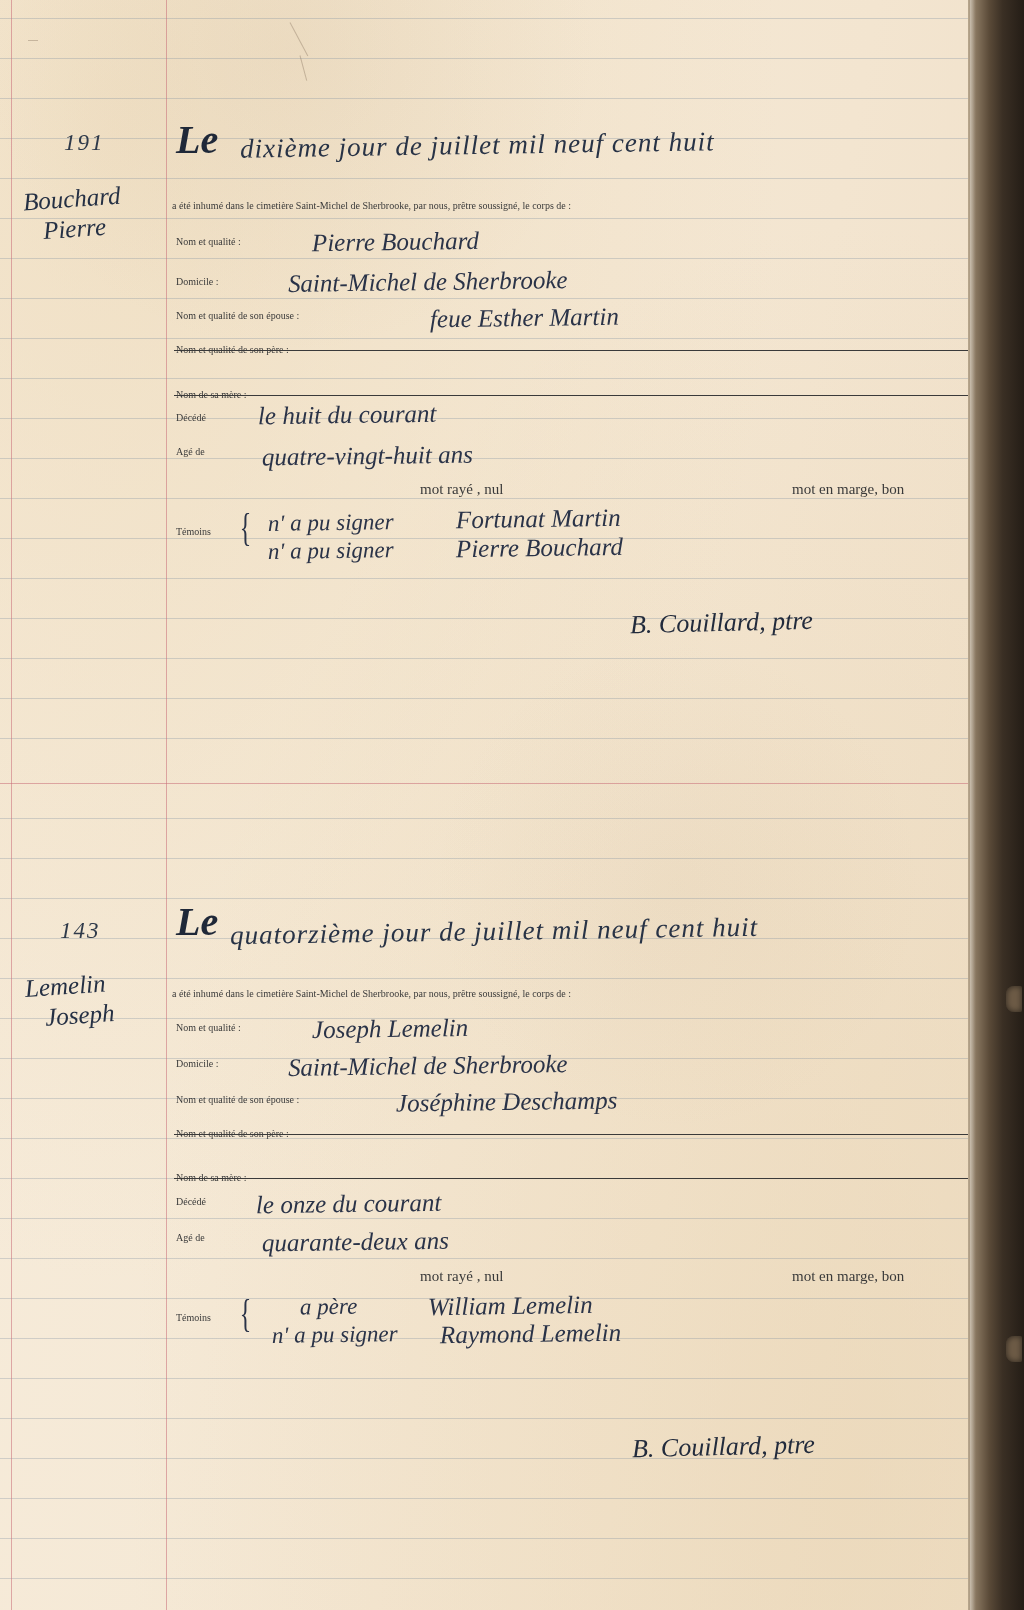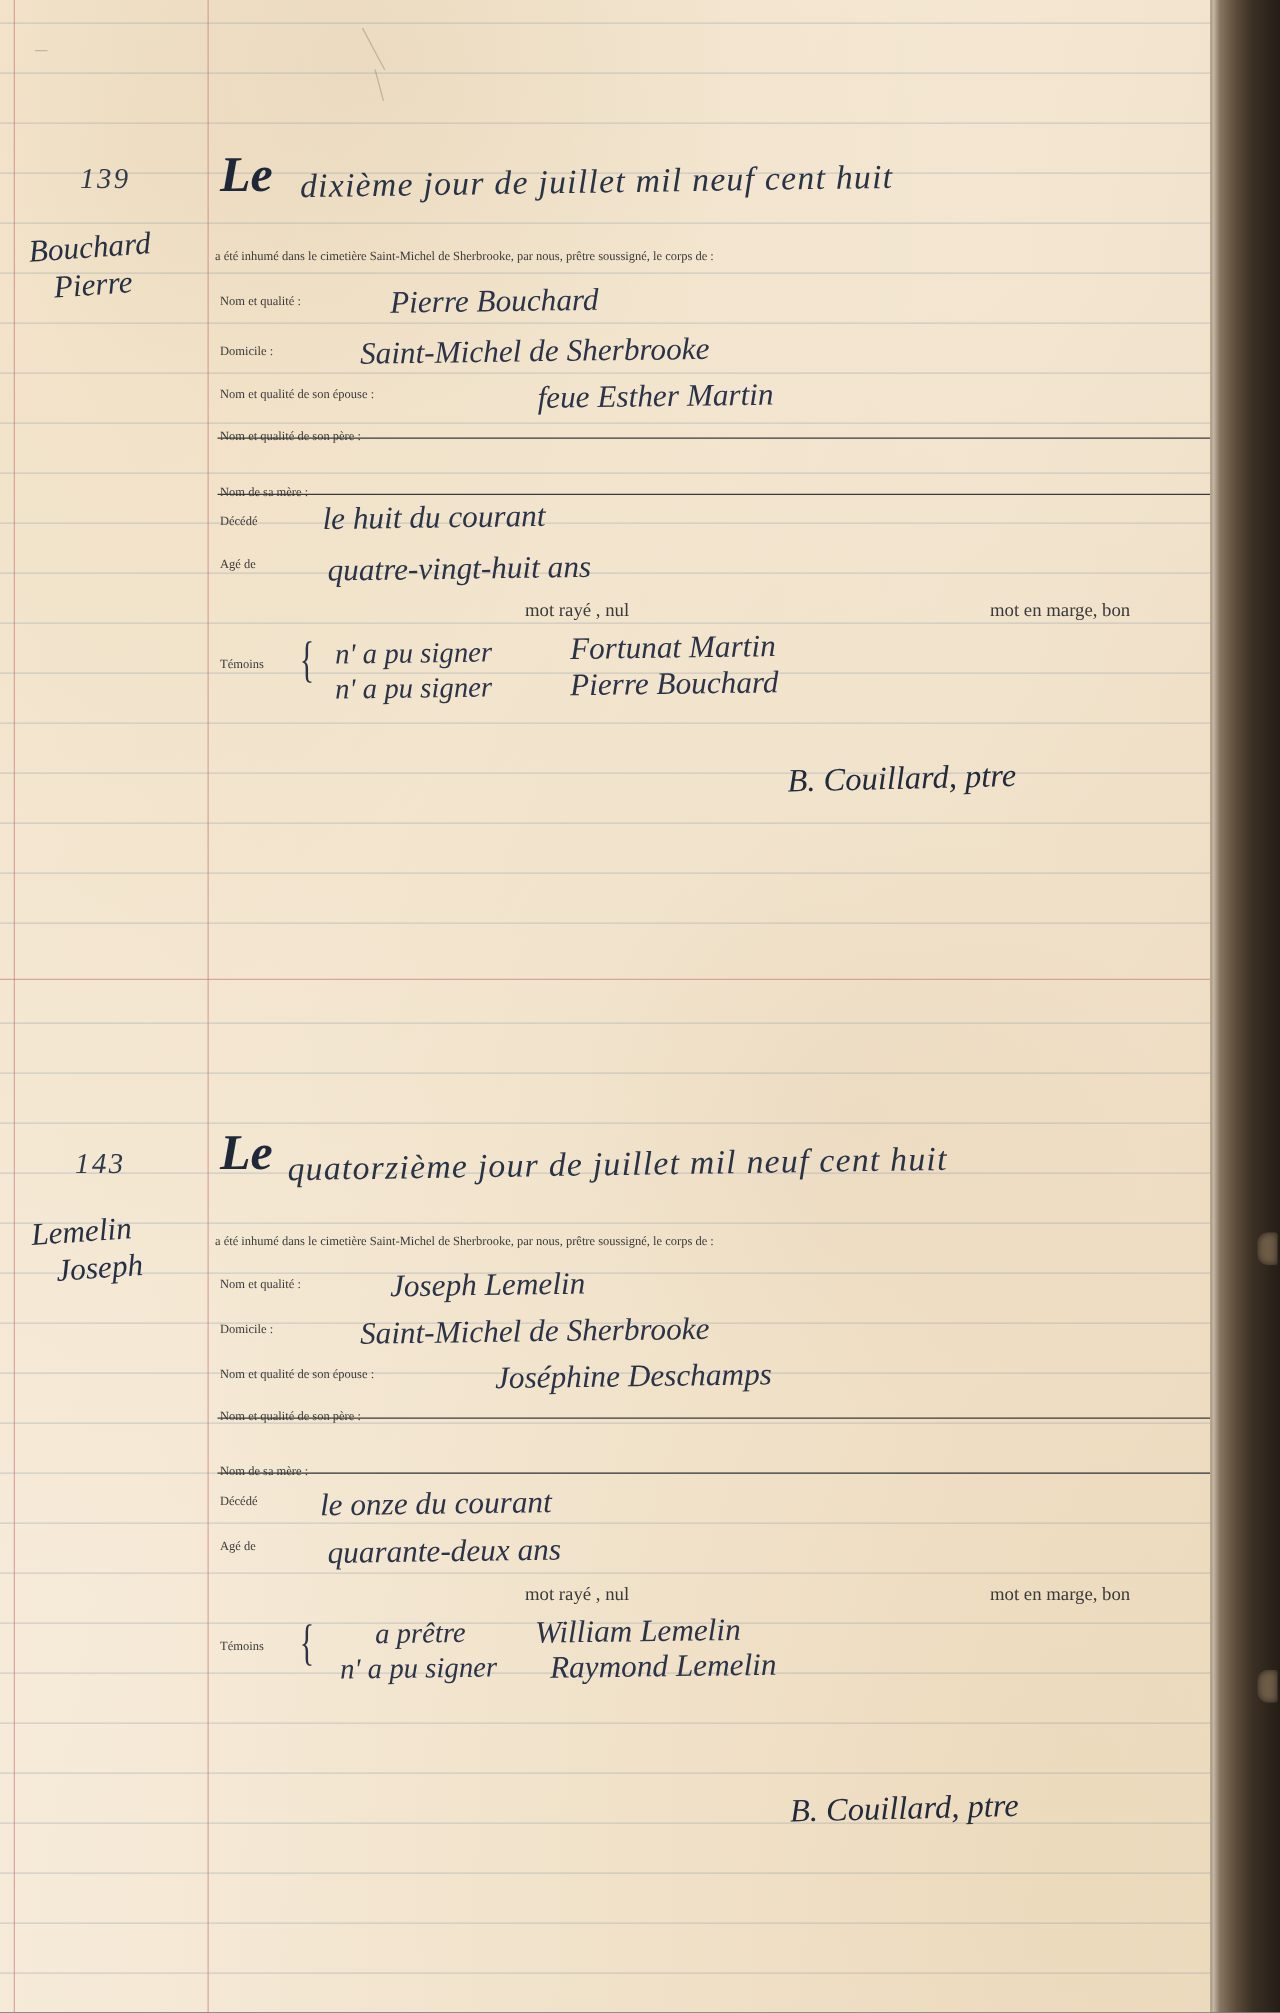--- a/index.html
+++ b/index.html
@@ -231,21 +231,21 @@
   <div class="vrule" style="left:11px"></div>
   <div class="vrule" style="left:166px"></div>
   <div class="hrule-red" style="top:783px"></div>
 
   <div class="scratch" style="left:290px; top:22px; width:38px; height:1px; transform:rotate(62deg);"></div>
   <div class="scratch" style="left:300px; top:55px; width:26px; height:1px; transform:rotate(75deg);"></div>
   <div class="scratch" style="left:28px; top:40px; width:10px; height:1px;"></div>
 
   <div class="record" style="top:0">
 
-    <div class="rec-number" style="left:64px; top:130px;">139</div>
+    <div class="rec-number" style="left:64px; top:130px;">191</div>
 
     <div class="margin-name" style="left:24px; top:185px;">
       <span>Bouchard</span>
       <span class="ln2">Pierre</span>
     </div>
 
     <div class="dropcap" style="left:176px; top:116px;">Le</div>
 
     <div class="opening" style="left:240px; top:130px;">dixième jour de juillet mil neuf cent huit</div>
 
@@ -318,21 +318,21 @@
 
     <div class="printed" style="left:176px; top:1232px;">Agé     de</div>
     <div class="hand" style="left:262px; top:1228px;">quarante-deux ans</div>
 
     <div class="marginnote" style="left:420px; top:1268px;">mot     rayé , nul</div>
     <div class="marginnote" style="left:792px; top:1268px;">mot     en marge, bon</div>
 
     <div class="printed" style="left:176px; top:1312px;">Témoins</div>
     <div class="brace" style="left:236px; top:1290px;">{</div>
 
-    <div class="hand sm" style="left:300px; top:1294px;">a           prêtre</div>
+    <div class="hand sm" style="left:300px; top:1294px;">a           père</div>
     <div class="hand" style="left:428px; top:1292px;">William Lemelin</div>
 
     <div class="hand sm" style="left:272px; top:1322px;">n' a pu signer</div>
     <div class="hand" style="left:440px; top:1320px;">Raymond Lemelin</div>
 
     <div class="signature" style="left:632px; top:1432px;">B. Couillard, ptre</div>
   </div>
 
   <div class="binding">
     <div class="sheen"></div>

